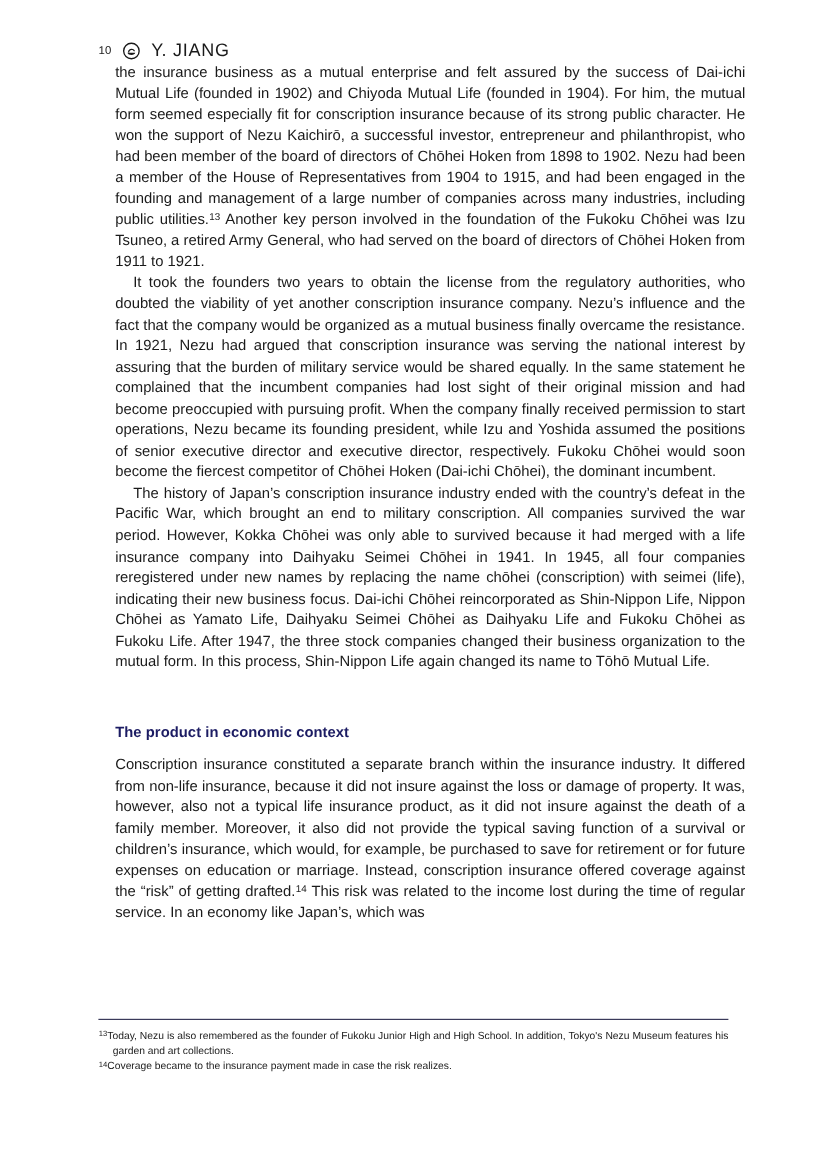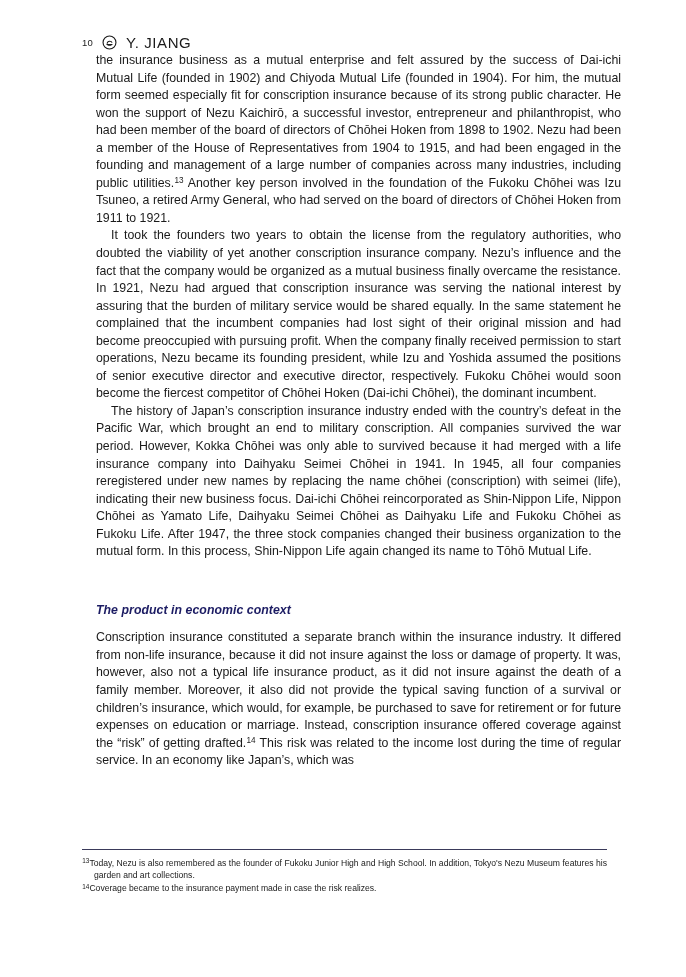--- a/index.html
+++ b/index.html
@@ -82,21 +82,20 @@
     line-height: 0;
     padding-left: 0.3px;
   }
 
   
   .section-head {
     margin: 0;
     font-size: 12.3px;
     line-height: 17.5px;
     font-weight: bold;
-    font-style: italic;
     color: #1c1c63;
     letter-spacing: 0.05px;
   }
   .gap-before-head { height: 41px; }
   .gap-after-head  { height: 10px; }
 
   
   .footnotes {
     position: absolute;
     left: 82px;

